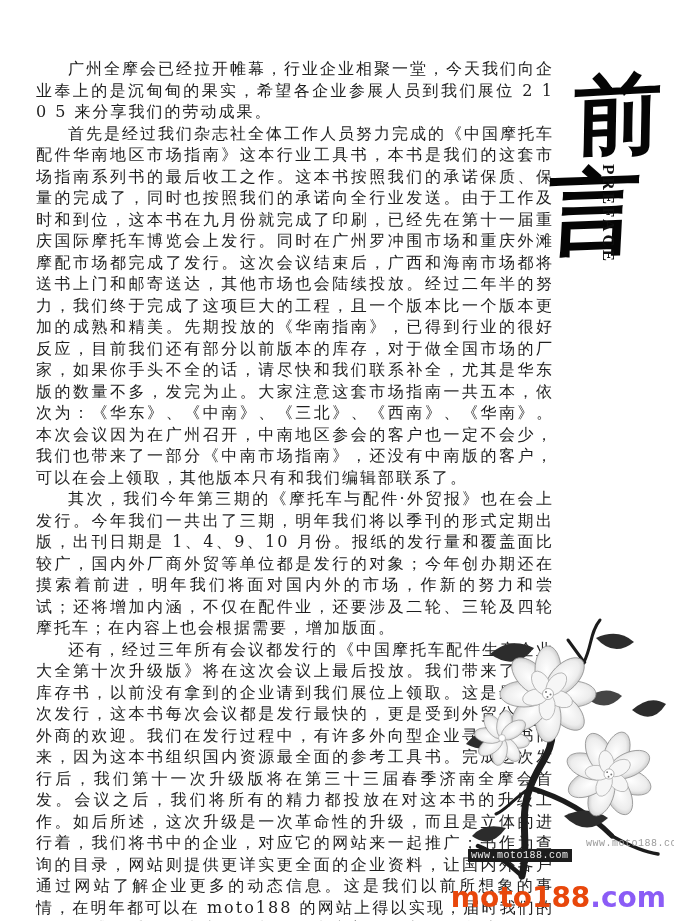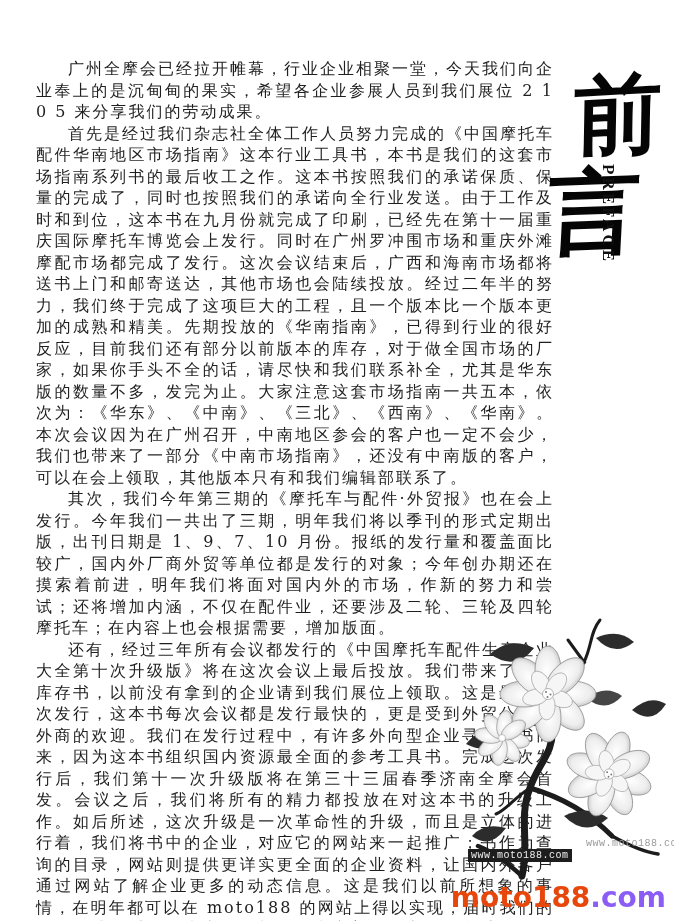--- a/index.html
+++ b/index.html
@@ -66,21 +66,21 @@
   .logo .suffix{color:#8b5cf6;}
 </style>
 </head>
 <body>
 
 <div class="page">
 
   <div class="text-col">
     <p>广州全摩会已经拉开帷幕，行业企业相聚一堂，今天我们向企业奉上的是沉甸甸的果实，希望各企业参展人员到我们展位 2 1 0 5 来分享我们的劳动成果。</p>
     <p>首先是经过我们杂志社全体工作人员努力完成的《中国摩托车配件华南地区市场指南》这本行业工具书，本书是我们的这套市场指南系列书的最后收工之作。这本书按照我们的承诺保质、保量的完成了，同时也按照我们的承诺向全行业发送。由于工作及时和到位，这本书在九月份就完成了印刷，已经先在第十一届重庆国际摩托车博览会上发行。同时在广州罗冲围市场和重庆外滩摩配市场都完成了发行。这次会议结束后，广西和海南市场都将送书上门和邮寄送达，其他市场也会陆续投放。经过二年半的努力，我们终于完成了这项巨大的工程，且一个版本比一个版本更加的成熟和精美。先期投放的《华南指南》，已得到行业的很好反应，目前我们还有部分以前版本的库存，对于做全国市场的厂家，如果你手头不全的话，请尽快和我们联系补全，尤其是华东版的数量不多，发完为止。大家注意这套市场指南一共五本，依次为：《华东》、《中南》、《三北》、《西南》、《华南》。本次会议因为在广州召开，中南地区参会的客户也一定不会少，我们也带来了一部分《中南市场指南》，还没有中南版的客户，可以在会上领取，其他版本只有和我们编辑部联系了。</p>
-    <p>其次，我们今年第三期的《摩托车与配件·外贸报》也在会上发行。今年我们一共出了三期，明年我们将以季刊的形式定期出版，出刊日期是 1、9、7、10 月份。报纸的发行量和覆盖面比较广，国内外厂商外贸等单位都是发行的对象；今年创办期还在摸索着前进，明年我们将面对国内外的市场，作新的努力和尝试；还将增加内涵，不仅在配件业，还要涉及二轮、三轮及四轮摩托车；在内容上也会根据需要，增加版面。</p>
+    <p>其次，我们今年第三期的《摩托车与配件·外贸报》也在会上发行。今年我们一共出了三期，明年我们将以季刊的形式定期出版，出刊日期是 1、4、9、10 月份。报纸的发行量和覆盖面比较广，国内外厂商外贸等单位都是发行的对象；今年创办期还在摸索着前进，明年我们将面对国内外的市场，作新的努力和尝试；还将增加内涵，不仅在配件业，还要涉及二轮、三轮及四轮摩托车；在内容上也会根据需要，增加版面。</p>
     <p>还有，经过三年所有会议都发行的《中国摩托车配件生产企业大全第十次升级版》将在这次会议上最后投放。我们带来了所有库存书，以前没有拿到的企业请到我们展位上领取。这是最后一次发行，这本书每次会议都是发行最快的，更是受到外贸公司和外商的欢迎。我们在发行过程中，有许多外向型企业寻着本书而来，因为这本书组织国内资源最全面的参考工具书。完成这次发行后，我们第十一次升级版将在第三十三届春季济南全摩会首发。会议之后，我们将所有的精力都投放在对这本书的升级工作。如后所述，这次升级是一次革命性的升级，而且是立体的进行着，我们将书中的企业，对应它的网站来一起推广；书作为查询的目录，网站则提供更详实更全面的企业资料，让国内外客户通过网站了解企业更多的动态信息。这是我们以前所想象的事情，在明年都可以在 moto188 的网站上得以实现，届时我们的服务形式、手段、内容将更加全面和完善，行业的信息航母已经鸣笛起航。</p>
 
   </div>
 
   <div class="preface-cn c1">前</div>
   <div class="preface-cn c2">言</div>
   <div class="preface-en">PREFACE</div>
 
   <svg class="flower" viewBox="0 0 230 280" aria-hidden="true">
     <defs>

